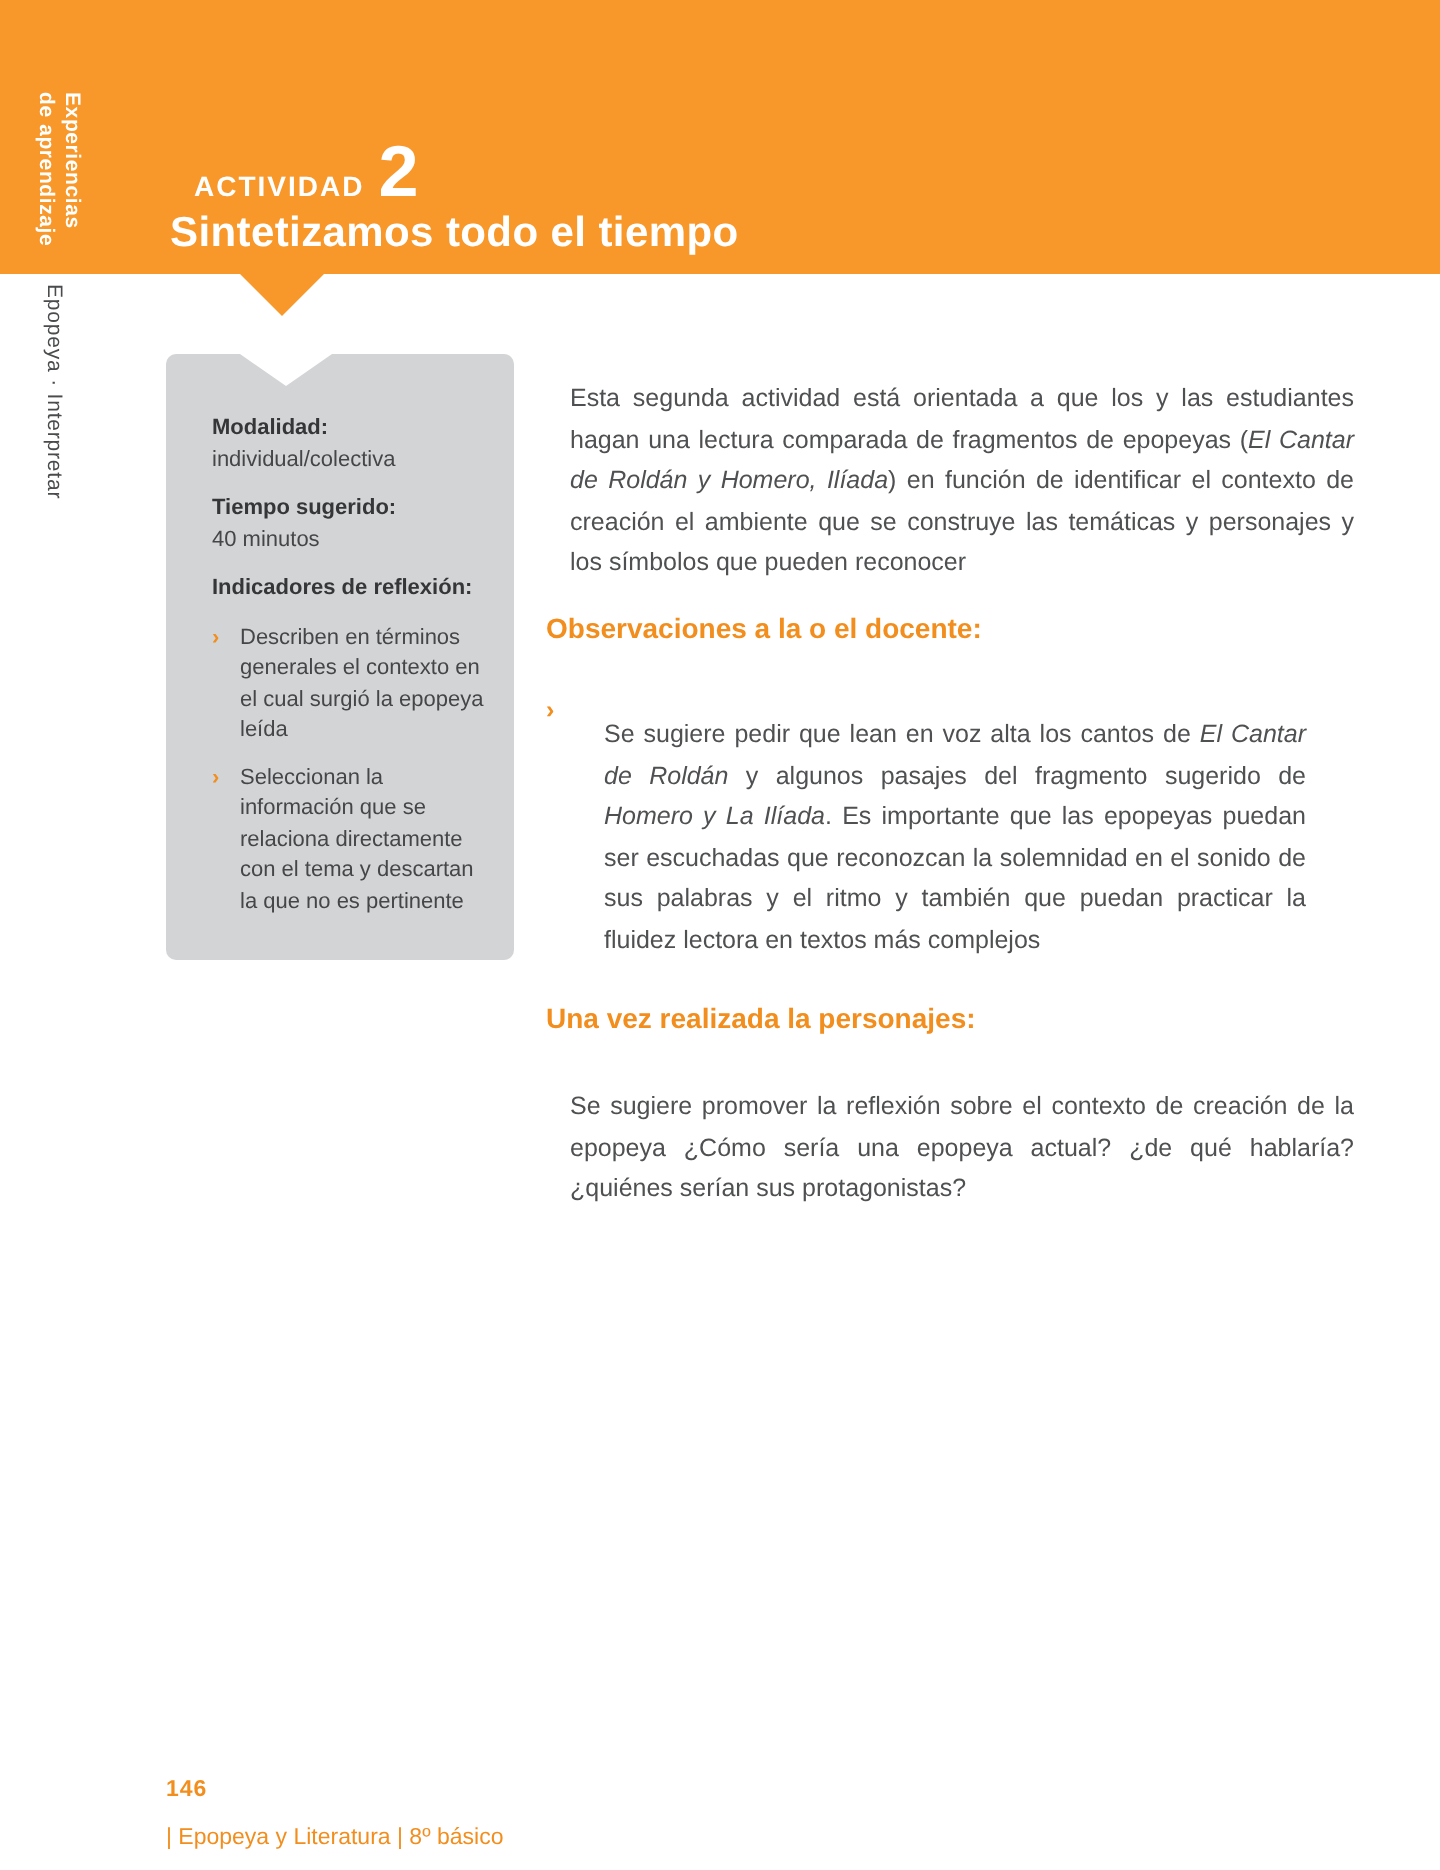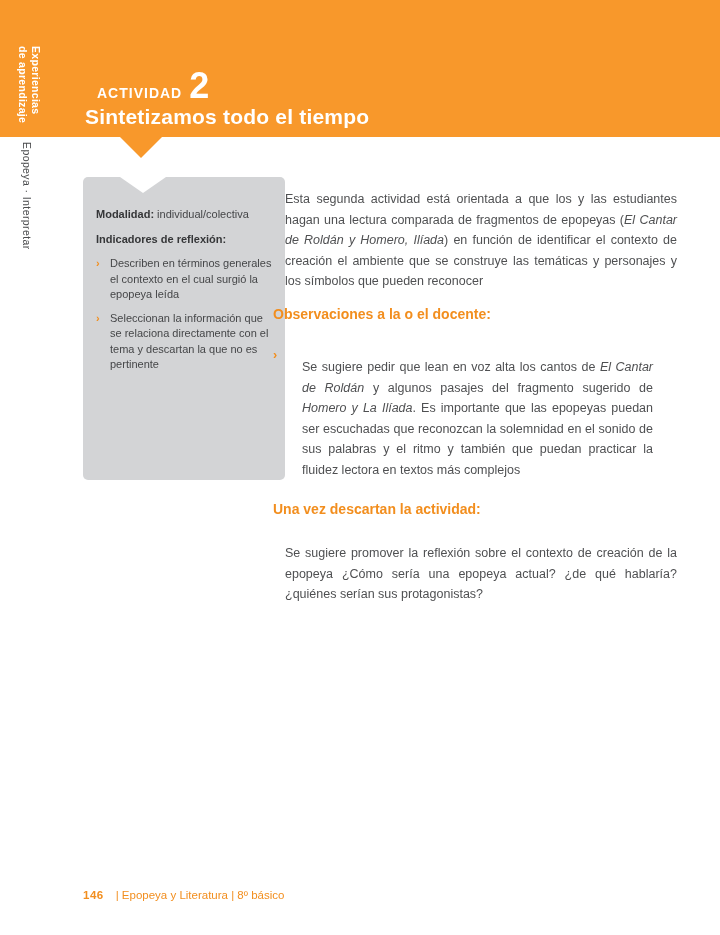--- a/index.html
+++ b/index.html
@@ -26,23 +26,23 @@
   .kicker-row{position:absolute;left:85px;top:68px;display:flex;align-items:baseline;gap:7px;color:#fff;}
   .kicker{font-size:14px;font-weight:bold;letter-spacing:1px;margin-left:12px;}
   .activity-number{font-size:36px;font-weight:bold;line-height:36px;}
   .band-title{position:absolute;left:85px;top:105px;color:#fff;font-size:21px;font-weight:bold;letter-spacing:0.2px;}
   
   .vert{writing-mode:vertical-rl;position:absolute;}
   .vert-program{left:16px;top:46px;height:92px;color:#fff;font-size:10.5px;font-weight:bold;line-height:13px;letter-spacing:0.3px;}
   .vert-unit{left:21px;top:142px;height:170px;color:#4A4B4D;font-size:10.5px;letter-spacing:0.4px;}
   
   .info-box{
-    position:absolute;left:83px;top:177px;width:202px;height:303px;
+    position:absolute;left:83px;top:177px;width:174px;height:303px;
     background:var(--box-gray);border-radius:5px;box-sizing:border-box;
-    padding:30px 13px 12px 13px;color:var(--box-text);font-size:11px;line-height:15.5px;
+    padding:30px 13px 12px 23px;color:var(--box-text);font-size:11px;line-height:15.5px;
   }
   .info-notch{
     position:absolute;left:37px;top:0;width:0;height:0;
     border-left:23px solid transparent;border-right:23px solid transparent;
     border-top:16px solid #ffffff;
   }
   .info-box b{color:var(--box-text-bold);}
   .info-item{margin-bottom:9px;}
   .block-label{display:block;font-weight:bold;color:var(--box-text-bold);white-space:nowrap;}
   .ind-item{display:flex;margin-bottom:8px;}
@@ -54,21 +54,21 @@
   .sec-h{position:absolute;left:0;color:var(--orange-text);font-size:14px;font-weight:bold;margin:0;}
   .h-obs{top:306px;}
   .obs-bullet{position:absolute;top:345px;left:0;width:392px;display:flex;}
   .obs-bullet .chev{color:var(--orange-text);flex:0 0 17px;font-weight:bold;font-size:12.5px;line-height:20.5px;}
   .h-after{top:501px;}
   .after-p{position:absolute;top:531px;left:0;width:392px;}
   em{font-style:italic;}
   
   .footer{
     position:absolute;left:83px;top:889px;display:flex;align-items:baseline;gap:12px;
-    color:var(--orange-text);font-size:11.5px;
+    color:var(--orange-text);font-size:11.5px;flex-direction:column;
   }
   .footer .pgnum{font-weight:bold;letter-spacing:0.5px;}
 </style>
 </head>
 <body>
 
 <div class="band">
   <div class="kicker-row">
     <span class="kicker">ACTIVIDAD</span>
     <span class="activity-number">2</span>
@@ -80,20 +80,24 @@
 <div class="vert vert-program">
   <div>Experiencias</div>
   <div>de aprendizaje</div>
 </div>
 <div class="vert vert-unit">Epopeya · Interpretar</div>
 
 <div class="info-box">
   <div class="info-notch"></div>
   <div class="info-item"><b>Modalidad:</b><span> individual/colectiva</span></div>
   <div class="info-item">
+    <span class="block-label">Tiempo sugerido:</span>
+    <span>40 minutos</span>
+  </div>
+  <div class="info-item">
     <span class="block-label">Indicadores de reflexión:</span>
   </div>
   <div class="ind-item">
     <span class="chev">›</span>
     <span>Describen en términos generales el contexto en el cual surgió la epopeya leída</span>
   </div>
   <div class="ind-item">
     <span class="chev">›</span>
     <span>Seleccionan la información que se relaciona directamente con el tema y descartan la que no es pertinente</span>
   </div>
@@ -101,20 +105,20 @@
 
 <div class="main">
   <p class="para intro"><span>Esta segunda actividad está orientada a que los y las estudiantes hagan una lectura comparada de fragmentos de epopeyas (</span><em>El Cantar de Roldán y Homero, Ilíada</em><span>) en función de identificar el contexto de creación  el ambiente que se construye  las temáticas y personajes y los símbolos que pueden reconocer</span></p>
 
   <h2 class="sec-h h-obs">Observaciones a la o el docente:</h2>
   <div class="obs-bullet">
     <span class="chev">›</span>
     <p class="para"><span>Se sugiere pedir que lean en voz alta los cantos de </span><em>El Cantar de Roldán</em><span> y algunos pasajes del fragmento sugerido de </span><em>Homero y La Ilíada</em><span>. Es importante que las epopeyas puedan ser escuchadas  que reconozcan la solemnidad en el sonido de sus palabras y el ritmo  y también que puedan practicar la fluidez lectora en textos más complejos</span></p>
   </div>
 
-  <h2 class="sec-h h-after">Una vez descartan la actividad:</h2>
+  <h2 class="sec-h h-after">Una vez realizada la personajes:</h2>
   <p class="para after-p">Se sugiere promover la reflexión sobre el contexto de creación de la epopeya ¿Cómo sería una epopeya actual? ¿de qué hablaría? ¿quiénes serían sus protagonistas?</p>
 </div>
 
 <div class="footer">
   <span class="pgnum">146</span>
   <span>| Epopeya y Literatura | 8º básico</span>
 </div>
 
 </body></html>

